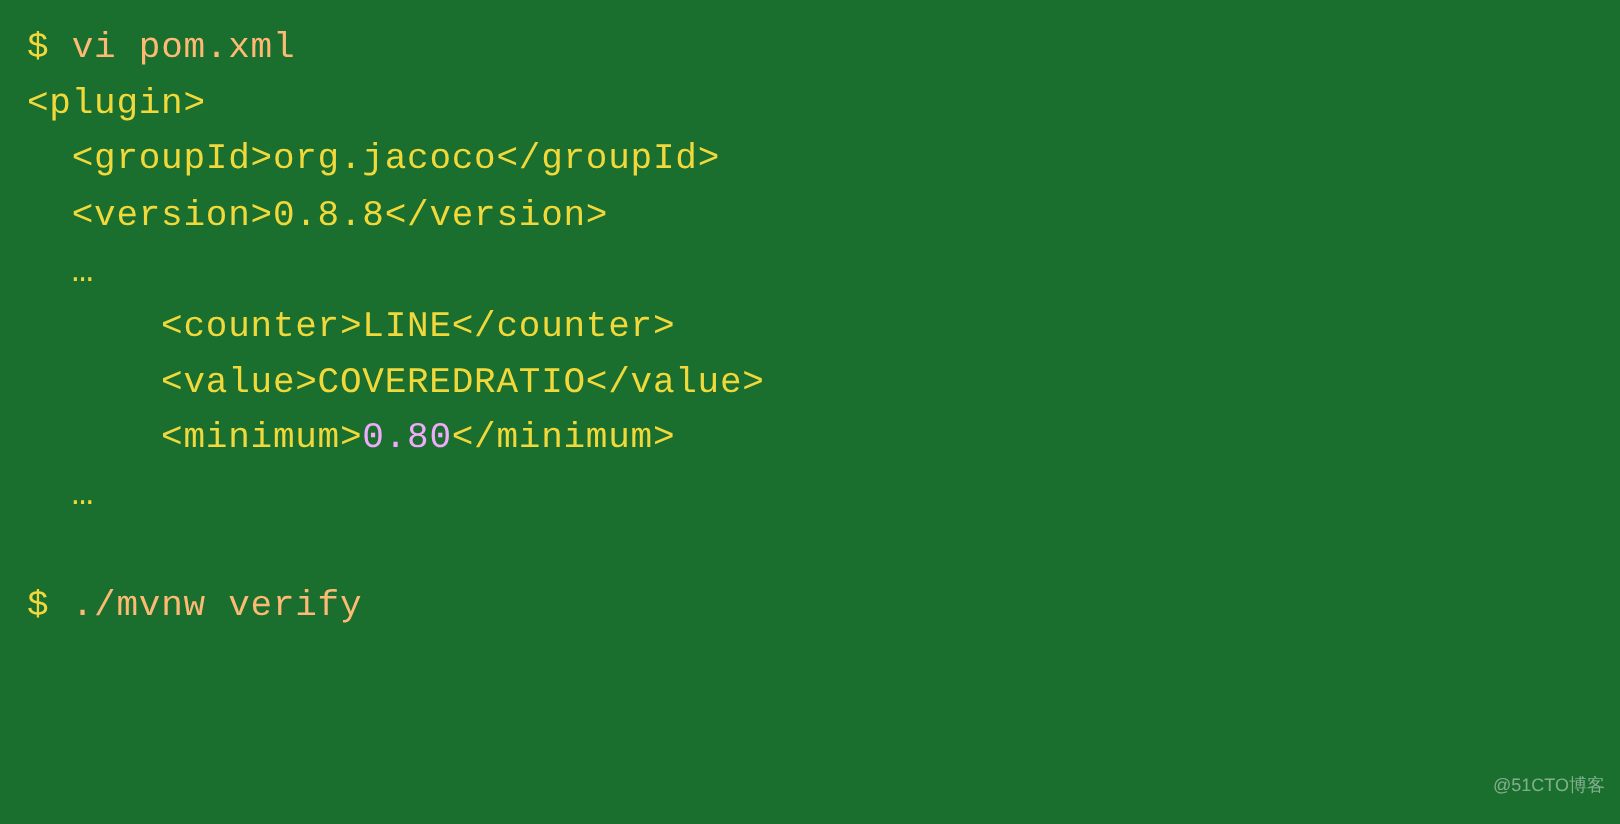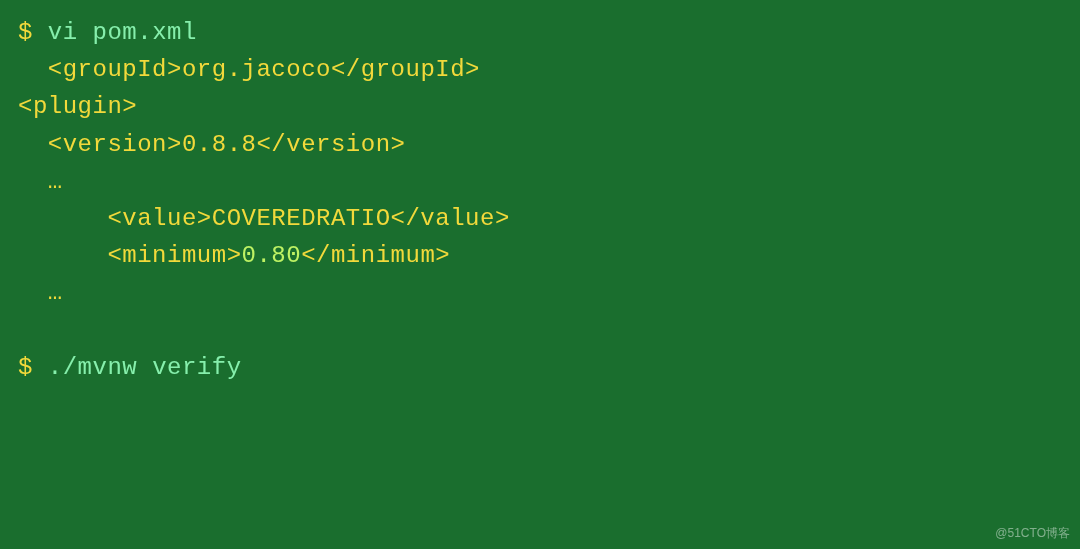--- a/index.html
+++ b/index.html
@@ -10,42 +10,43 @@
       font-family: "Courier New", Courier, monospace;
       font-size: 24px;
       line-height: 1.55;
       padding: 14px 18px;
       color: #f2d93b;
       position: relative;
       letter-spacing: 0.5px;
     }
     .line { white-space: pre; }
     .prompt { color: #f2d93b; }
-    .cmd { color: #86efac; }
+    .cmd { color: #fdba74; }
     .tag { color: #f2d93b; }
-    .red { color: #bef264; }
+    .red { color: #f0abfc; }
     .watermark {
       position: absolute;
       right: 10px;
-      bottom: 6px;
+      bottom: 16px;
       font-size: 12px;
       color: rgba(255,255,255,0.45);
       font-family: -apple-system, Arial, sans-serif;
       letter-spacing: 0;
     }
   </style>
 </head>
 <body>
 
 <div class="terminal">
   <div class="line"><span class="prompt">$</span><span> </span><span class="cmd">vi pom.xml</span></div>
+  <div class="line">&lt;plugin&gt;</div>
   <div class="line"><span class="tag">  &lt;groupId&gt;</span><span>org.jacoco</span><span class="tag">&lt;/groupId&gt;</span></div>
-  <div class="line">&lt;plugin&gt;</div>
   <div class="line"><span class="tag">  &lt;version&gt;</span><span>0.8.8</span><span class="tag">&lt;/version&gt;</span></div>
   <div class="line">  …</div>
+  <div class="line"><span class="tag">      &lt;counter&gt;</span><span>LINE</span><span class="tag">&lt;/counter&gt;</span></div>
   <div class="line"><span class="tag">      &lt;value&gt;</span><span>COVEREDRATIO</span><span class="tag">&lt;/value&gt;</span></div>
   <div class="line"><span class="tag">      &lt;minimum&gt;</span><span class="red">0.80</span><span class="tag">&lt;/minimum&gt;</span></div>
   <div class="line">  …</div>
   <div class="line">&nbsp;</div>
   <div class="line"><span class="prompt">$</span><span> </span><span class="cmd">./mvnw verify</span></div>
 
 </div>
 
 <div class="watermark">@51CTO博客</div>
 

